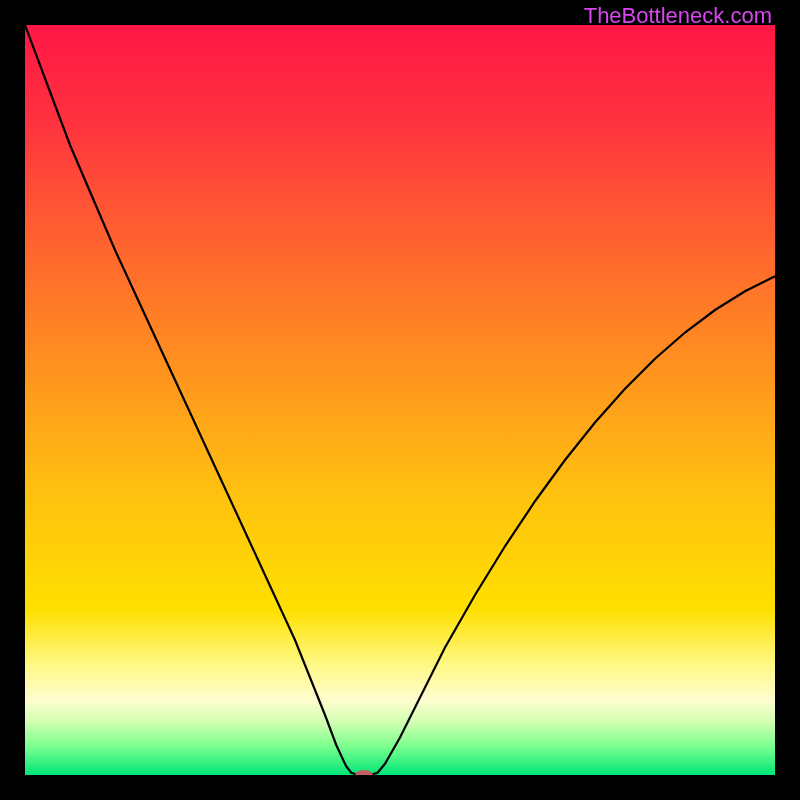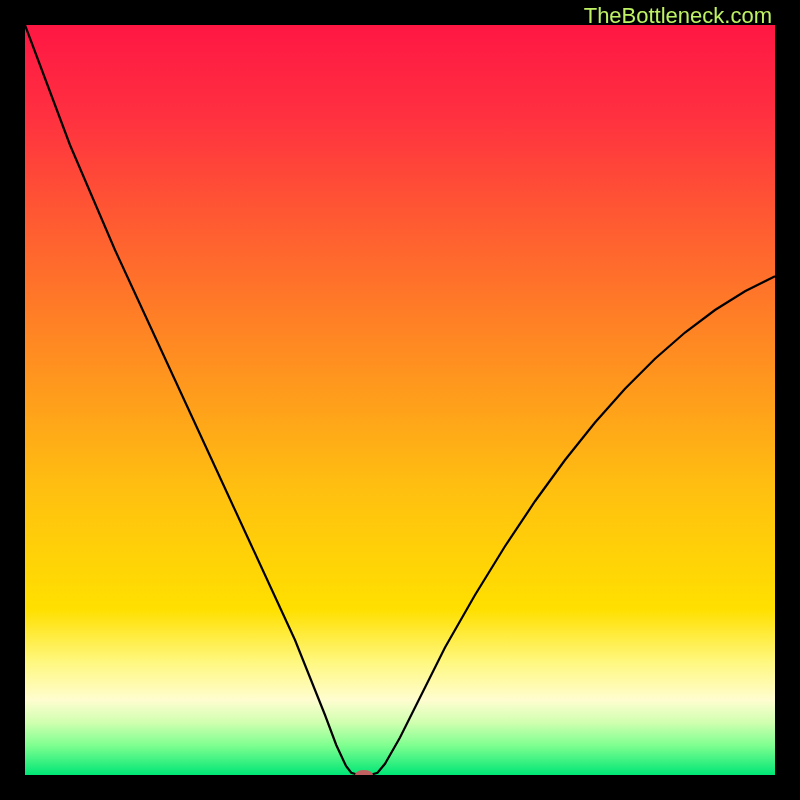--- a/index.html
+++ b/index.html
@@ -23,21 +23,21 @@
     position: absolute;
     left: 0;
     top: 0;
     width: 750px;
     height: 750px;
   }
   .watermark {
     position: absolute;
     top: 3px;
     right: 28px;
-    color: #bef264;
+    color: #d946ef;
     font-size: 22px;
     font-weight: 500;
     font-family: Arial, sans-serif;
     z-index: 10;
   }
 </style>
 </head>
 <body>
 
 <div class="watermark">TheBottleneck.com</div>

